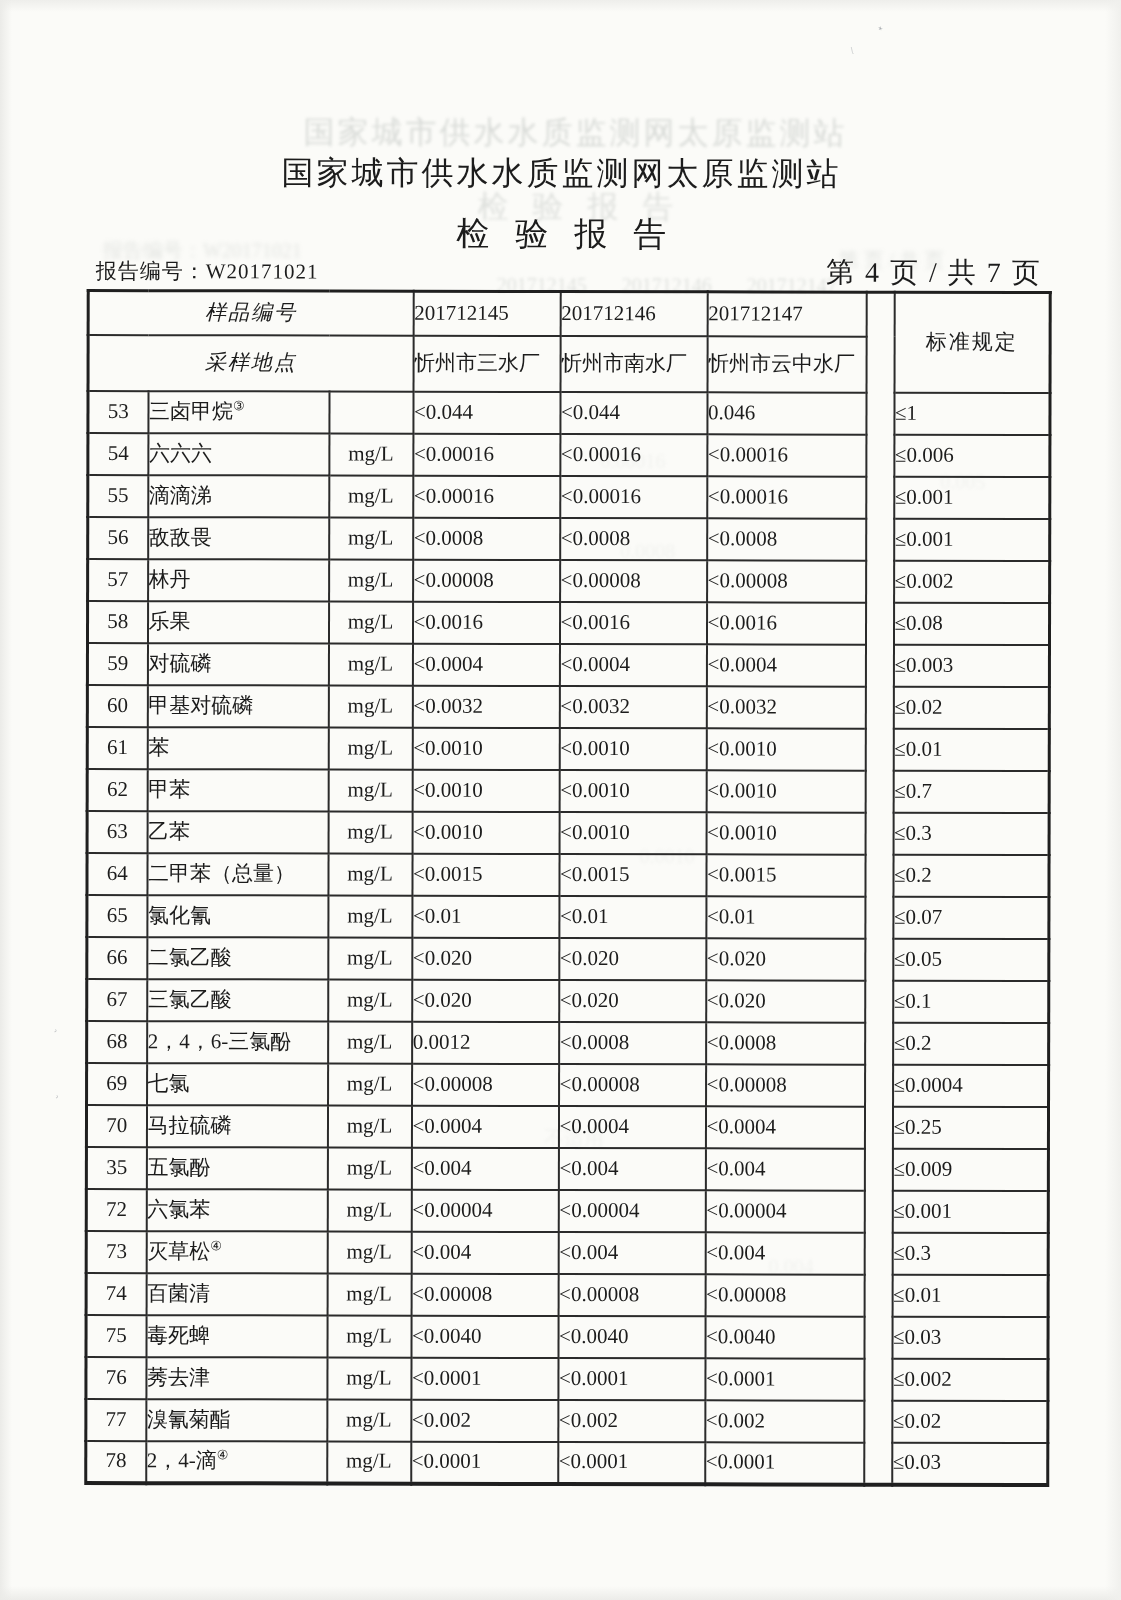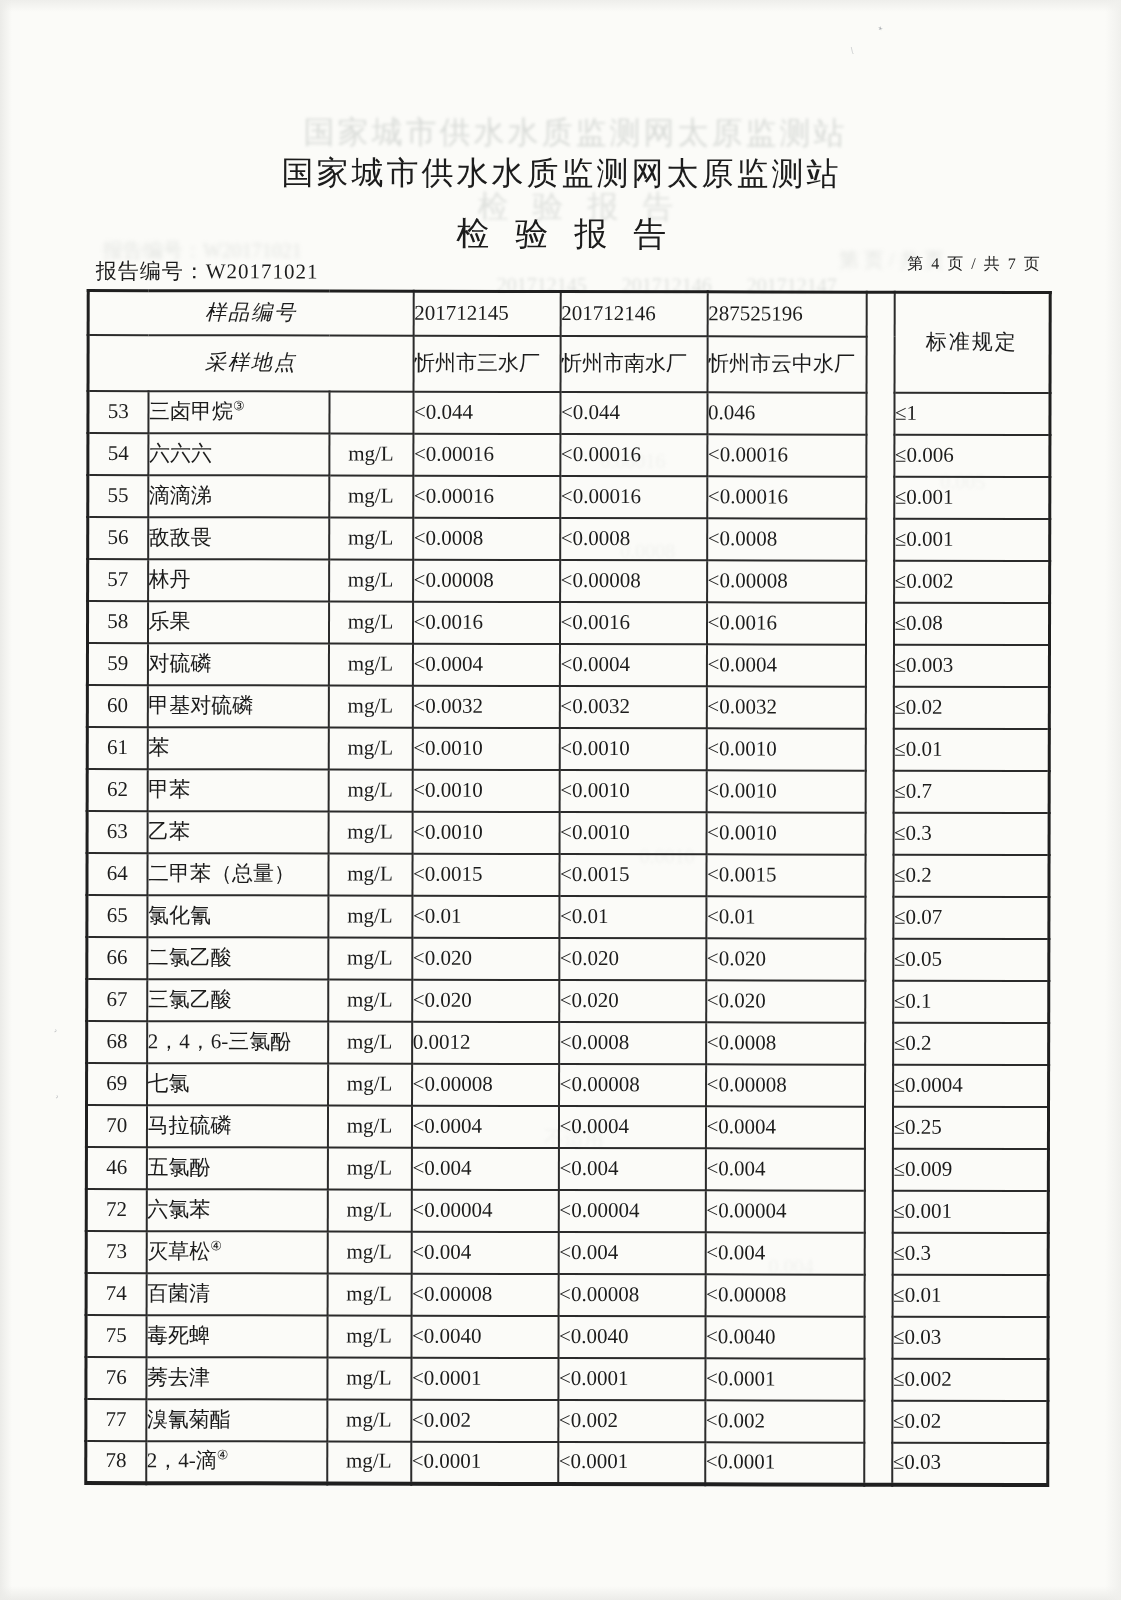--- a/index.html
+++ b/index.html
@@ -61,21 +61,21 @@
     font-size:33px;font-weight:500;
     letter-spacing:26px;text-indent:26px;
     z-index:2;
   }
   .report-no{
     position:absolute;top:258px;left:95px;
     font-size:21px;letter-spacing:1px;z-index:2;
   }
   .page-info{
     position:absolute;top:253px;right:80px;
-    font-size:16px;letter-spacing:2px;z-index:2;
+    font-size:28px;letter-spacing:2px;z-index:2;
   }
   
   table.report{
     position:absolute;top:290px;left:86px;
     width:962px;
     border-collapse:collapse;
     table-layout:fixed;
     z-index:2;
     font-size:21px;
   }
@@ -141,21 +141,21 @@
           <col style="width:147px">
           <col style="width:159px">
         <col style="width:28px">
           <col style="width:156px">
       </colgroup>
       <tbody>
         <tr class="hr1">
           <td colspan="3" class="h-label">样品编号</td>
           <td class="h-id">201712145</td>
           <td class="h-id">201712146</td>
-          <td class="h-id">287525196</td>
+          <td class="h-id">201712147</td>
           <td class="sep" rowspan="28"></td>
           <td class="h-std" rowspan="2">标准规定</td>
         </tr>
         <tr class="hr2">
           <td colspan="3" class="h-label">采样地点</td>
           <td class="h-loc">忻州市三水厂</td>
           <td class="h-loc">忻州市南水厂</td>
           <td class="h-loc">忻州市云中水厂</td>
         </tr>
 
@@ -315,21 +315,21 @@
           <tr class="data-row">
             <td class="c-no">70</td>
             <td class="c-name"><span>马拉硫磷</span></td>
             <td class="c-unit">mg/L</td>
             <td class="c-val">&lt;0.0004</td>
             <td class="c-val">&lt;0.0004</td>
             <td class="c-val">&lt;0.0004</td>
             <td class="c-std">≤0.25</td>
           </tr>
           <tr class="data-row">
-            <td class="c-no">46</td>
+            <td class="c-no">35</td>
             <td class="c-name"><span>五氯酚</span></td>
             <td class="c-unit">mg/L</td>
             <td class="c-val">&lt;0.004</td>
             <td class="c-val">&lt;0.004</td>
             <td class="c-val">&lt;0.004</td>
             <td class="c-std">≤0.009</td>
           </tr>
           <tr class="data-row">
             <td class="c-no">72</td>
             <td class="c-name"><span>六氯苯</span></td>

